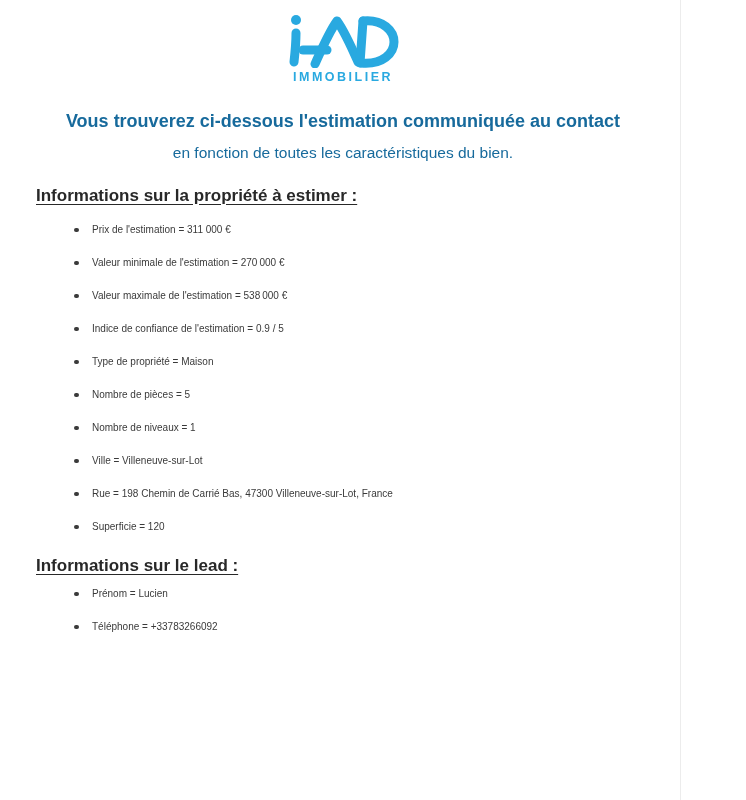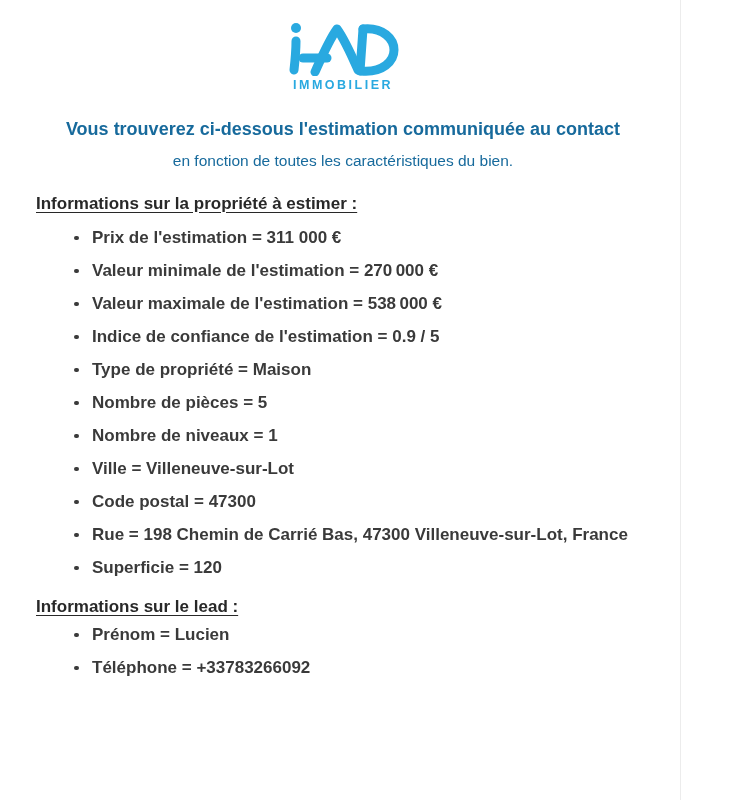--- a/index.html
+++ b/index.html
@@ -10,21 +10,21 @@
     --heading-text:#282828;
   }
   html,body{margin:0;padding:0;background:#ffffff;}
   .page{
     position:relative;
     width:686px;height:800px;
     background:#ffffff;
     overflow:hidden;
     font-family:"Liberation Sans", sans-serif;
     box-sizing:border-box;
-    padding-top:20px;
+    padding-top:12px;
   }
   .logo{ text-align:center; }
   .logo svg{ display:block; margin:0 auto; }
   .logo-sub{
     margin-top:2px;
     color:var(--brand-blue);
     font-weight:bold;
     font-size:12.5px;
     letter-spacing:2.5px;
     text-align:center;
@@ -57,25 +57,24 @@
     text-underline-offset:3px;
   }
   ul.bullet-list{
     list-style:none;
     margin:14px 0 0 0;
     padding:0 0 0 56px;
   }
   .section.lead ul.bullet-list{ margin-top:8px; }
   ul.bullet-list li{
     position:relative;
-    font-size:17px;
+    font-size:10px;
     line-height:20px;
     margin-bottom:13px;
     color:var(--body-text);
-    font-weight:bold;
   }
   ul.bullet-list li::before{
     content:"";
     position:absolute;
     left:-18px; top:8px;
     width:4.5px;height:4.5px;
     border-radius:50%;
     background:var(--body-text);
   }
   a.email-link{
@@ -119,21 +118,20 @@
     <h2 class="section-heading">Informations sur la propriété à estimer :</h2>
     <ul class="bullet-list">
       <li>Prix de l'estimation = 311 000 €</li>
       <li>Valeur minimale de l'estimation = 270 000 €</li>
       <li>Valeur maximale de l'estimation = 538 000 €</li>
       <li>Indice de confiance de l'estimation = 0.9 / 5</li>
       <li>Type de propriété = Maison</li>
       <li>Nombre de pièces = 5</li>
       <li>Nombre de niveaux = 1</li>
       <li>Ville = Villeneuve-sur-Lot</li>
-      <li>Code postal = 47300</li>
       <li>Rue = 198 Chemin de Carrié Bas, 47300 Villeneuve-sur-Lot, France</li>
       <li>Superficie = 120</li>
     </ul>
   </div>
 
   <div class="section lead">
     <h2 class="section-heading">Informations sur le lead :</h2>
     <ul class="bullet-list">
       <li>Prénom = Lucien</li>
       <li>Téléphone = +33783266092</li>

